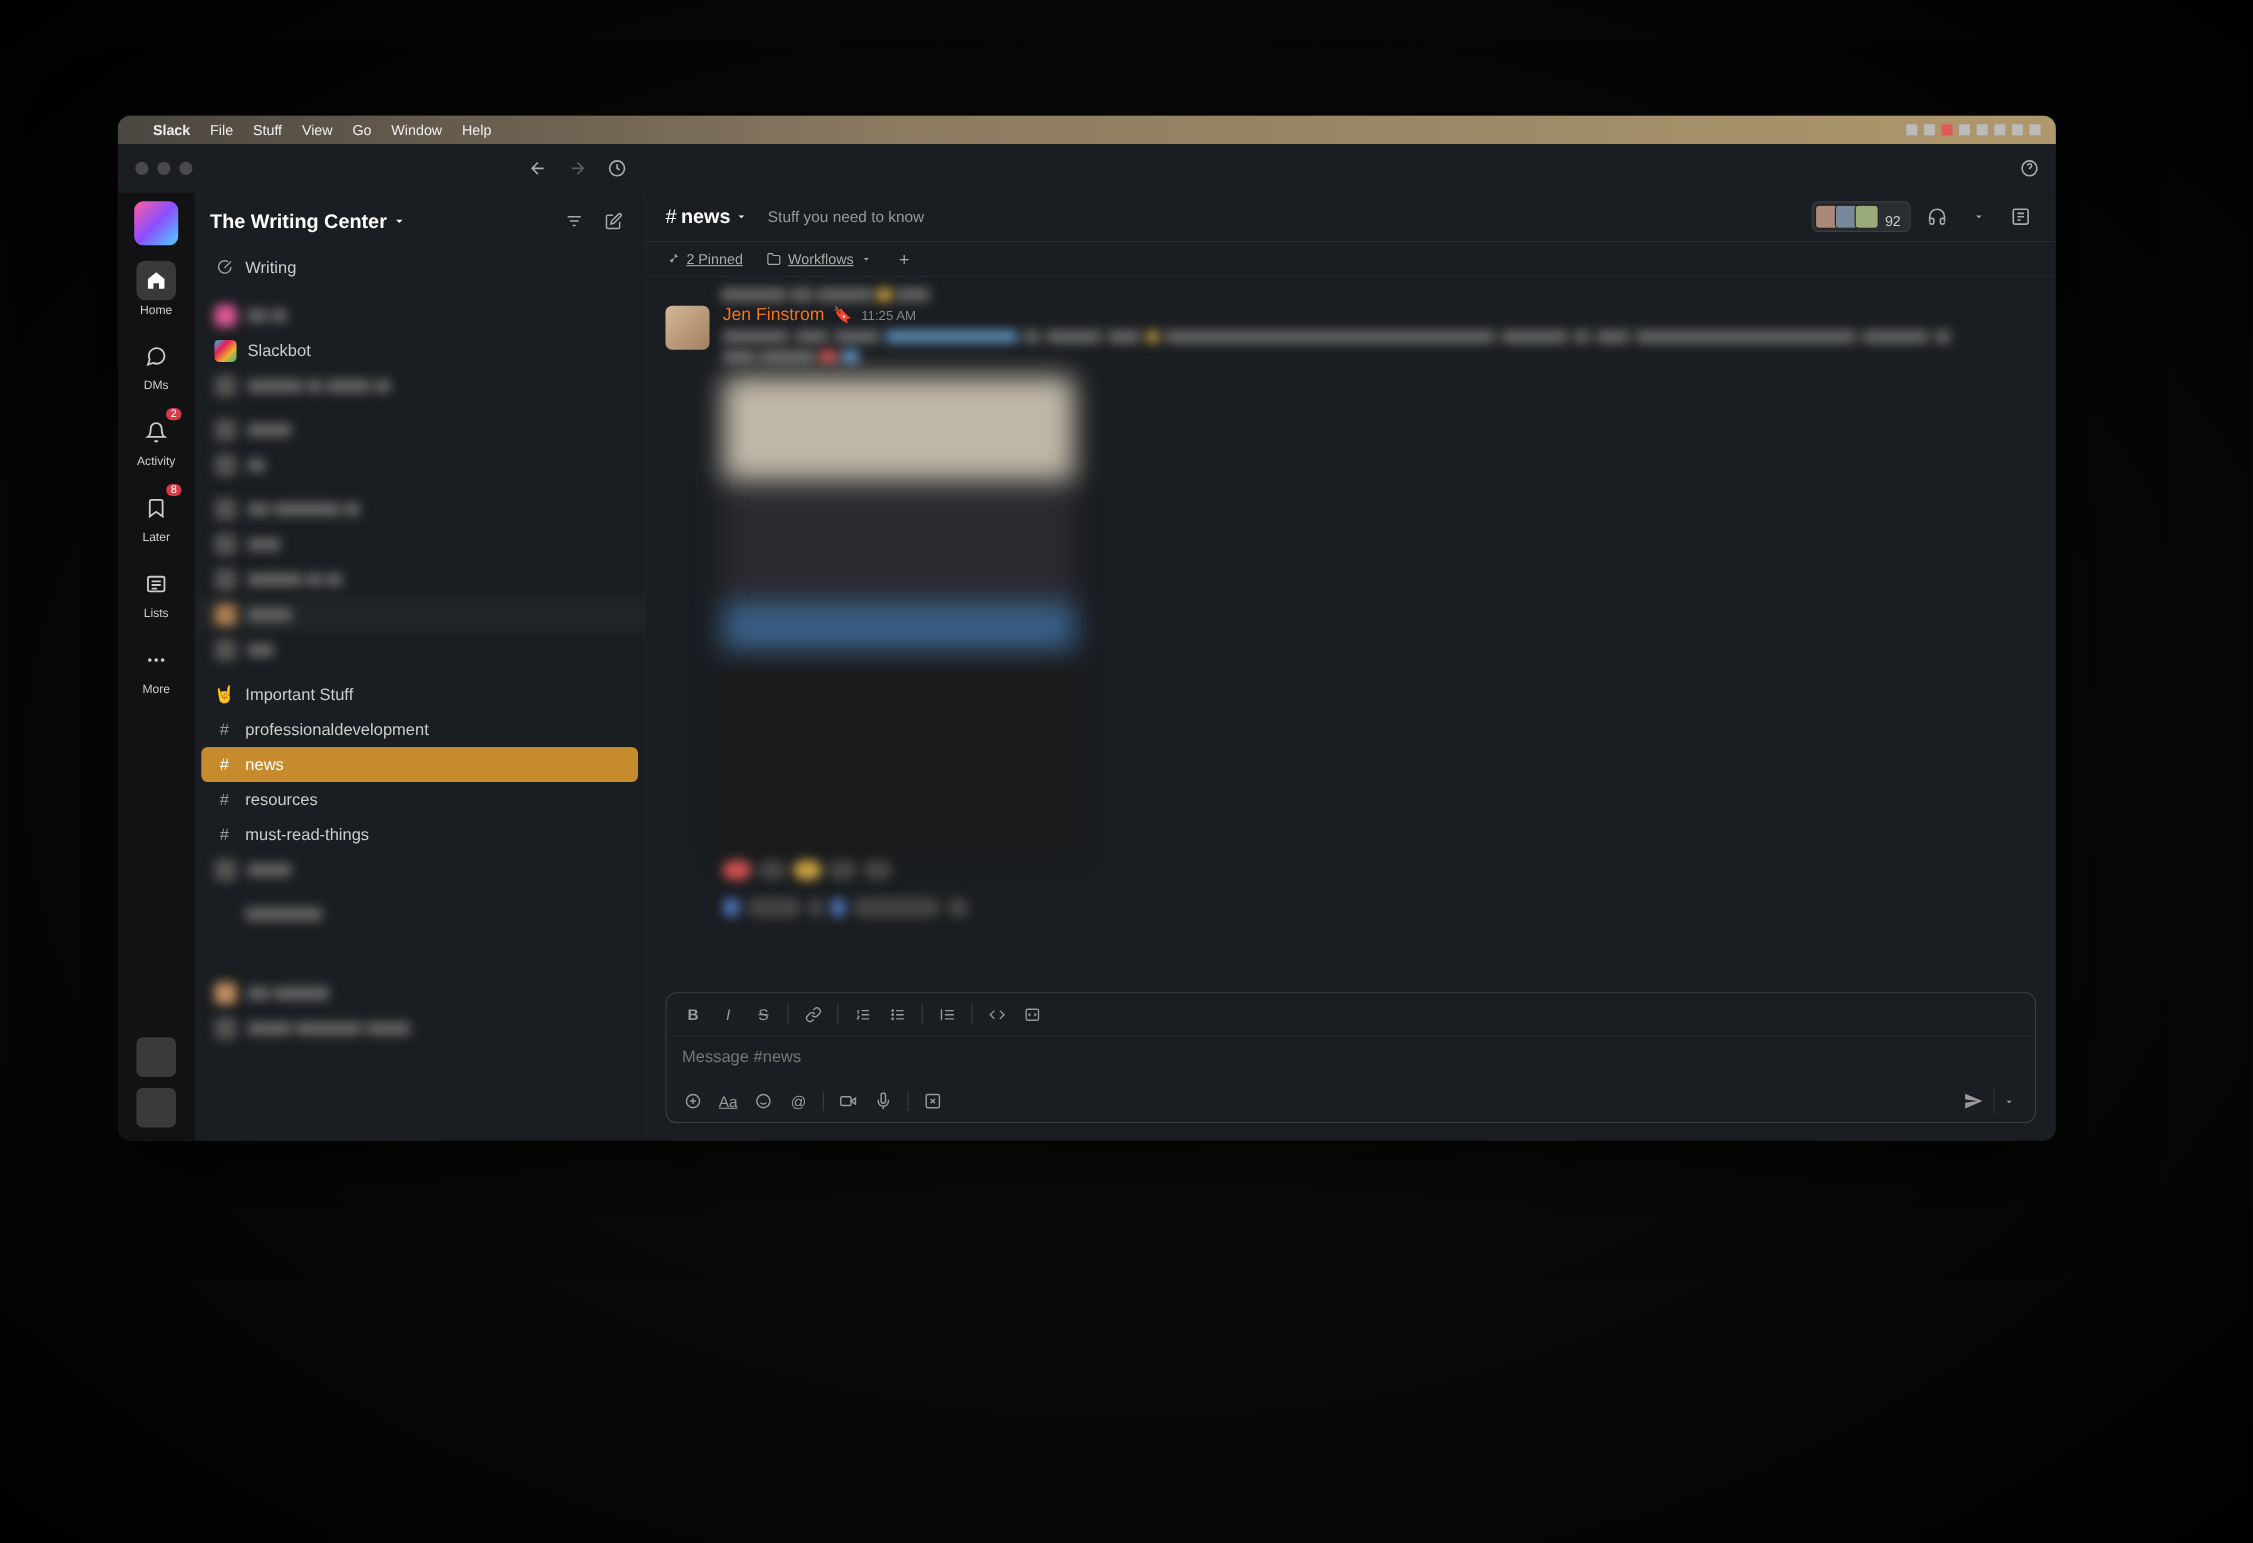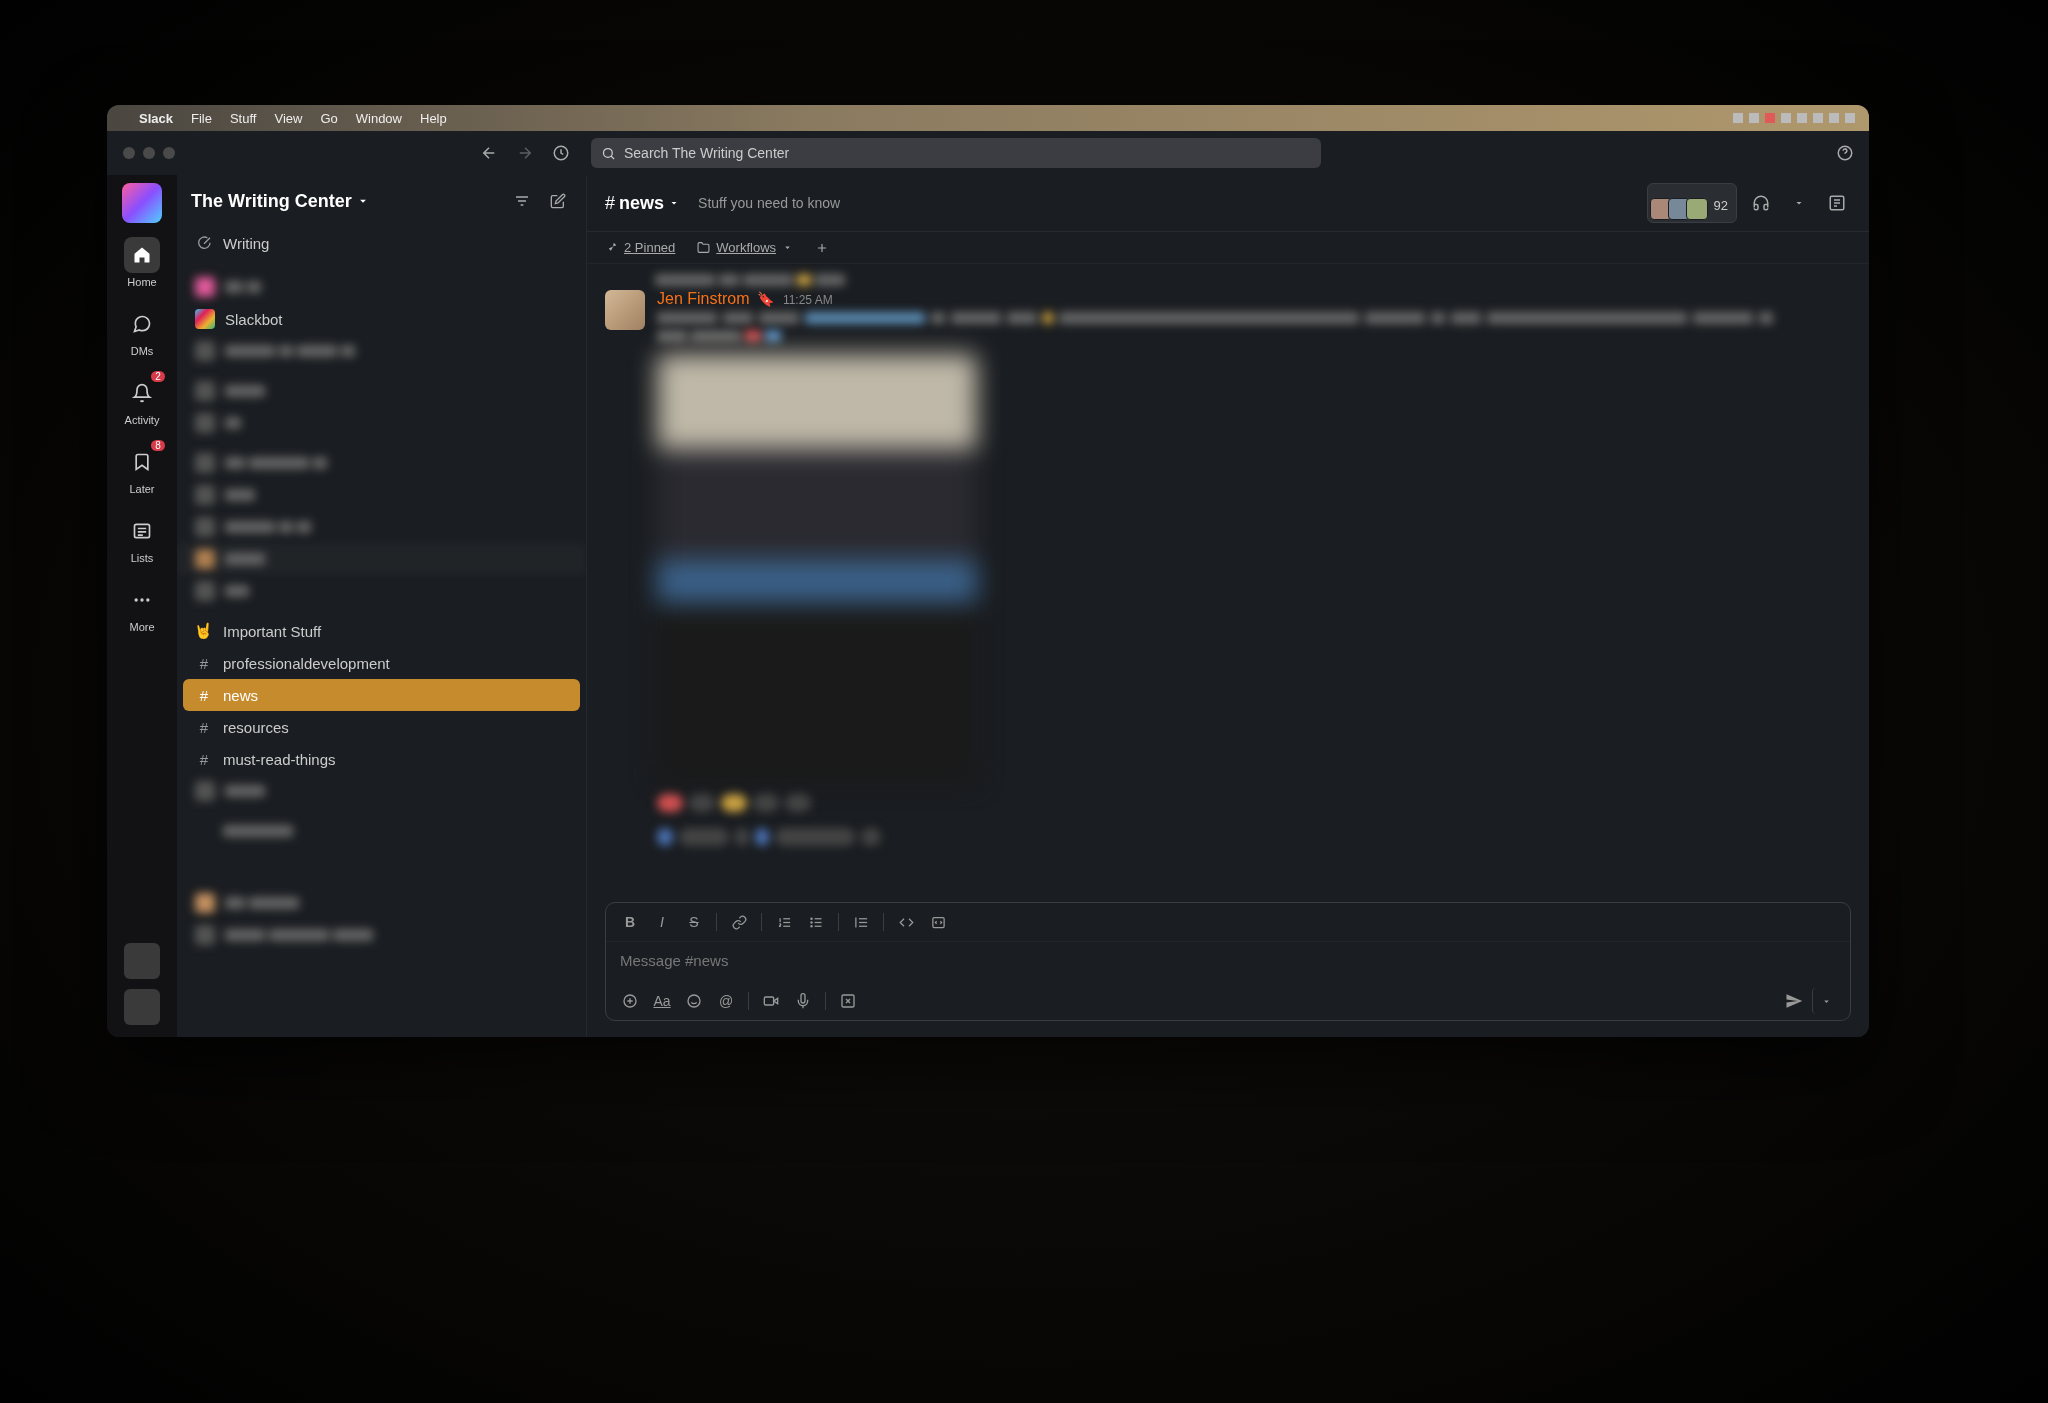--- a/index.html
+++ b/index.html
@@ -40,21 +40,21 @@
 .sb-item.sel .pre { color: #fff; }
 .sb-item .avatar { width: 20px; height: 20px; border-radius: 4px; background: #555; flex-shrink: 0; }
 .blur { filter: blur(5px); color: #777; }
 .blur-blocks { display: flex; gap: 4px; }
 .blur-blocks span { background: #666; height: 12px; border-radius: 2px; }
 .main { flex: 1; display: flex; flex-direction: column; background: #1a1d21; }
 .ch-head { padding: 8px 18px; display: flex; align-items: center; border-bottom: 1px solid rgba(255,255,255,0.06); }
 .ch-name { font-size: 18px; font-weight: 700; color: #fff; display: flex; align-items: center; gap: 4px; cursor: pointer; }
 .ch-topic { margin-left: 18px; color: #999; font-size: 14px; }
 .ch-right { margin-left: auto; display: flex; align-items: center; gap: 10px; }
-.members { display: flex; align-items: flex-start; background: #2a2d31; border: 1px solid #3a3d41; border-radius: 6px; padding: 14px 8px 2px 2px; cursor: pointer; }
+.members { display: flex; align-items: flex-end; background: #2a2d31; border: 1px solid #3a3d41; border-radius: 6px; padding: 2px 8px 2px 2px; cursor: pointer; }
 .members .av { width: 22px; height: 22px; border-radius: 4px; margin-right: -4px; border: 1px solid #1a1d21; background: #789; }
 .members .cnt { margin-left: 10px; color: #ccc; font-size: 13px; }
 .ch-sub { padding: 8px 18px; display: flex; align-items: center; gap: 22px; font-size: 13px; color: #aaa; border-bottom: 1px solid rgba(255,255,255,0.04); text-decoration: underline; }
 .ch-sub .item { display: flex; align-items: center; gap: 6px; cursor: pointer; }
 .msgs { flex: 1; overflow-y: auto; padding: 10px 18px; position: relative; }
 .datechip { display: flex; justify-content: center; margin: 14px 0; }
 .datechip span { background: #1a1d21; border: 1px solid #3a3d41; border-radius: 20px; padding: 5px 14px; font-size: 13px; color: #ddd; display: flex; align-items: center; gap: 6px; cursor: pointer; }
 .msg { display: flex; gap: 12px; margin-bottom: 14px; }
 .msg .mav { width: 40px; height: 40px; border-radius: 6px; background: linear-gradient(135deg,#d4b896,#a08060); flex-shrink: 0; }
 .msg .mbody { flex: 1; }
@@ -111,27 +111,20 @@
         <svg width="18" height="18" viewBox="0 0 24 24" fill="none" stroke="currentColor" stroke-width="2">
             <path d="M5 12h14M12 5l7 7-7 7"></path>
           </svg>
       </div>
       <div class="iconbtn">
         <svg width="18" height="18" viewBox="0 0 24 24" fill="none" stroke="currentColor" stroke-width="2">
             <circle cx="12" cy="12" r="9"></circle>
             <path d="M12 7v5l3 2"></path>
           </svg>
       </div>
-    </div>
-    <div class="search">
-      <svg width="15" height="15" viewBox="0 0 24 24" fill="none" stroke="currentColor" stroke-width="2">
-          <circle cx="11" cy="11" r="7"></circle>
-          <path d="m21 21-5-5"></path>
-        </svg>
-      <span>Search The Writing Center</span>
     </div>
     <div class="right">
       <div class="iconbtn">
         <svg width="18" height="18" viewBox="0 0 24 24" fill="none" stroke="currentColor" stroke-width="2">
             <circle cx="12" cy="12" r="9"></circle>
             <path d="M9.5 9a2.5 2.5 0 1 1 3.5 2.3c-.8.4-1 1-1 1.7M12 17h.01"></path>
           </svg>
       </div>
     </div>
   </div>

